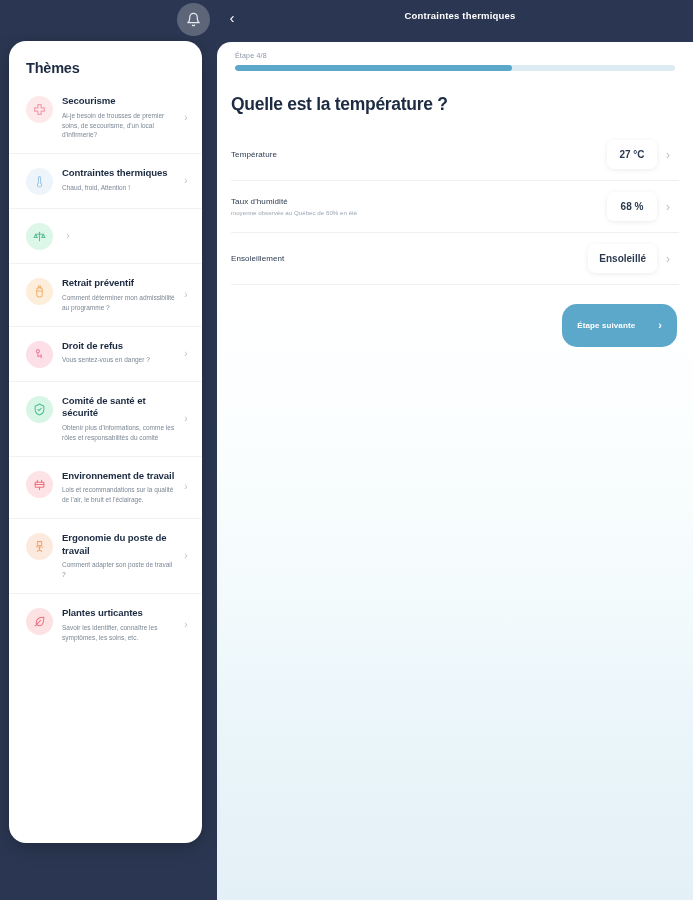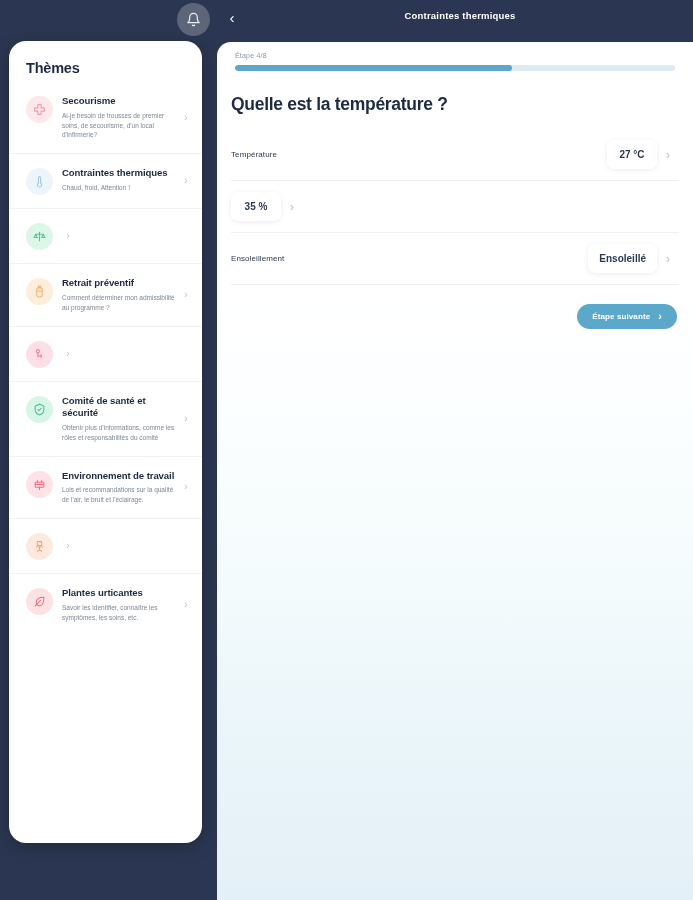--- a/index.html
+++ b/index.html
@@ -93,24 +93,24 @@
     padding: 0 11px;
     color: #2c3a4f; font-size: 10px; font-weight: bold;
   }
   .field-chev {
     width: 22px; text-align: center;
     color: #b4bfcb; font-size: 12px; line-height: 1;
   }
 
   .next-row { display: flex; justify-content: flex-end; margin: 19px 16px 0 0; }
   .next-btn {
-    display: inline-flex; align-items: center; gap: 8px;
+    display: inline-flex; align-items: center; gap: 23px;
     background: #5ba8cb; color: #ffffff;
     border: none; border-radius: 15px;
-    padding: 7px 15px;
+    padding: 16px 15px;
     font-family: "Liberation Sans", sans-serif;
     font-size: 8px; font-weight: bold; letter-spacing: .1px;
     cursor: pointer;
   }
   .next-btn .chev { font-size: 11px; line-height: 1; }
 
   
   .sidebar {
     position: absolute; left: 9px; top: 41px;
     width: 193px; height: 802px;
@@ -189,21 +189,25 @@
 
       <div class="field-row">
         <div class="field-texts">
           <div class="field-label">Température</div>
         </div>
         <div class="field-value">27 °C</div>
         <div class="field-chev">›</div>
       </div>
 
       <div class="field-row">
-        <div class="field-value">35 %</div>
+        <div class="field-texts">
+          <div class="field-label">Taux d'humidité</div>
+          <div class="field-sub">moyenne observée au Québec de 60% en été</div>
+        </div>
+        <div class="field-value">68 %</div>
         <div class="field-chev">›</div>
       </div>
 
       <div class="field-row">
         <div class="field-texts">
           <div class="field-label">Ensoleillement</div>
         </div>
         <div class="field-value">Ensoleillé</div>
         <div class="field-chev">›</div>
       </div>
@@ -289,20 +293,24 @@
         <div class="theme-icon" style="background:#fcdfe7">
           <span>
             <svg viewBox="0 0 24 24" fill="none" stroke="#ef7fa2" stroke-width="1.9" stroke-linecap="round" stroke-linejoin="round">
               <circle cx="9" cy="6" r="3"></circle>
               <path d="M9 9v6"></path>
                 <path d="M9 15h6"></path>
                 <path d="M15 12v6"></path>
             </svg>
           </span>
         </div>
+        <div class="theme-texts">
+          <div class="theme-name">Droit de refus</div>
+          <div class="theme-desc">Vous sentez-vous en danger ?</div>
+        </div>
         <div class="theme-chev">›</div>
       </div>
 
       <div class="theme-item">
         <div class="theme-icon" style="background:#d8f6e6">
           <span>
             <svg viewBox="0 0 24 24" fill="none" stroke="#4cbf91" stroke-width="1.9" stroke-linecap="round" stroke-linejoin="round">
               <path d="M12 2l8 4v6c0 5-3.5 8.5-8 10-4.5-1.5-8-5-8-10V6z"></path>
               <path d="M9 12l2 2 4-4"></path>
             </svg>
@@ -335,20 +343,24 @@
         <div class="theme-icon" style="background:#fdeade">
           <span>
             <svg viewBox="0 0 24 24" fill="none" stroke="#f0a472" stroke-width="1.9" stroke-linecap="round" stroke-linejoin="round">
               <path d="M8 3h8v7H8z"></path>
               <path d="M6 13h12"></path>
                 <path d="M12 13v5"></path>
               <path d="M8 21l4-3 4 3"></path>
             </svg>
           </span>
         </div>
+        <div class="theme-texts">
+          <div class="theme-name">Ergonomie du poste de travail</div>
+          <div class="theme-desc">Comment adapter son poste de travail ?</div>
+        </div>
         <div class="theme-chev">›</div>
       </div>
 
       <div class="theme-item">
         <div class="theme-icon" style="background:#fde2e4">
           <span>
             <svg viewBox="0 0 24 24" fill="none" stroke="#ef6f7f" stroke-width="1.9" stroke-linecap="round" stroke-linejoin="round">
               <path d="M20 4c-9 0-14 4-14 10a6 6 0 0 0 6 6c6 0 8-7 8-16z"></path>
               <path d="M4 20L14 10"></path>
             </svg>

